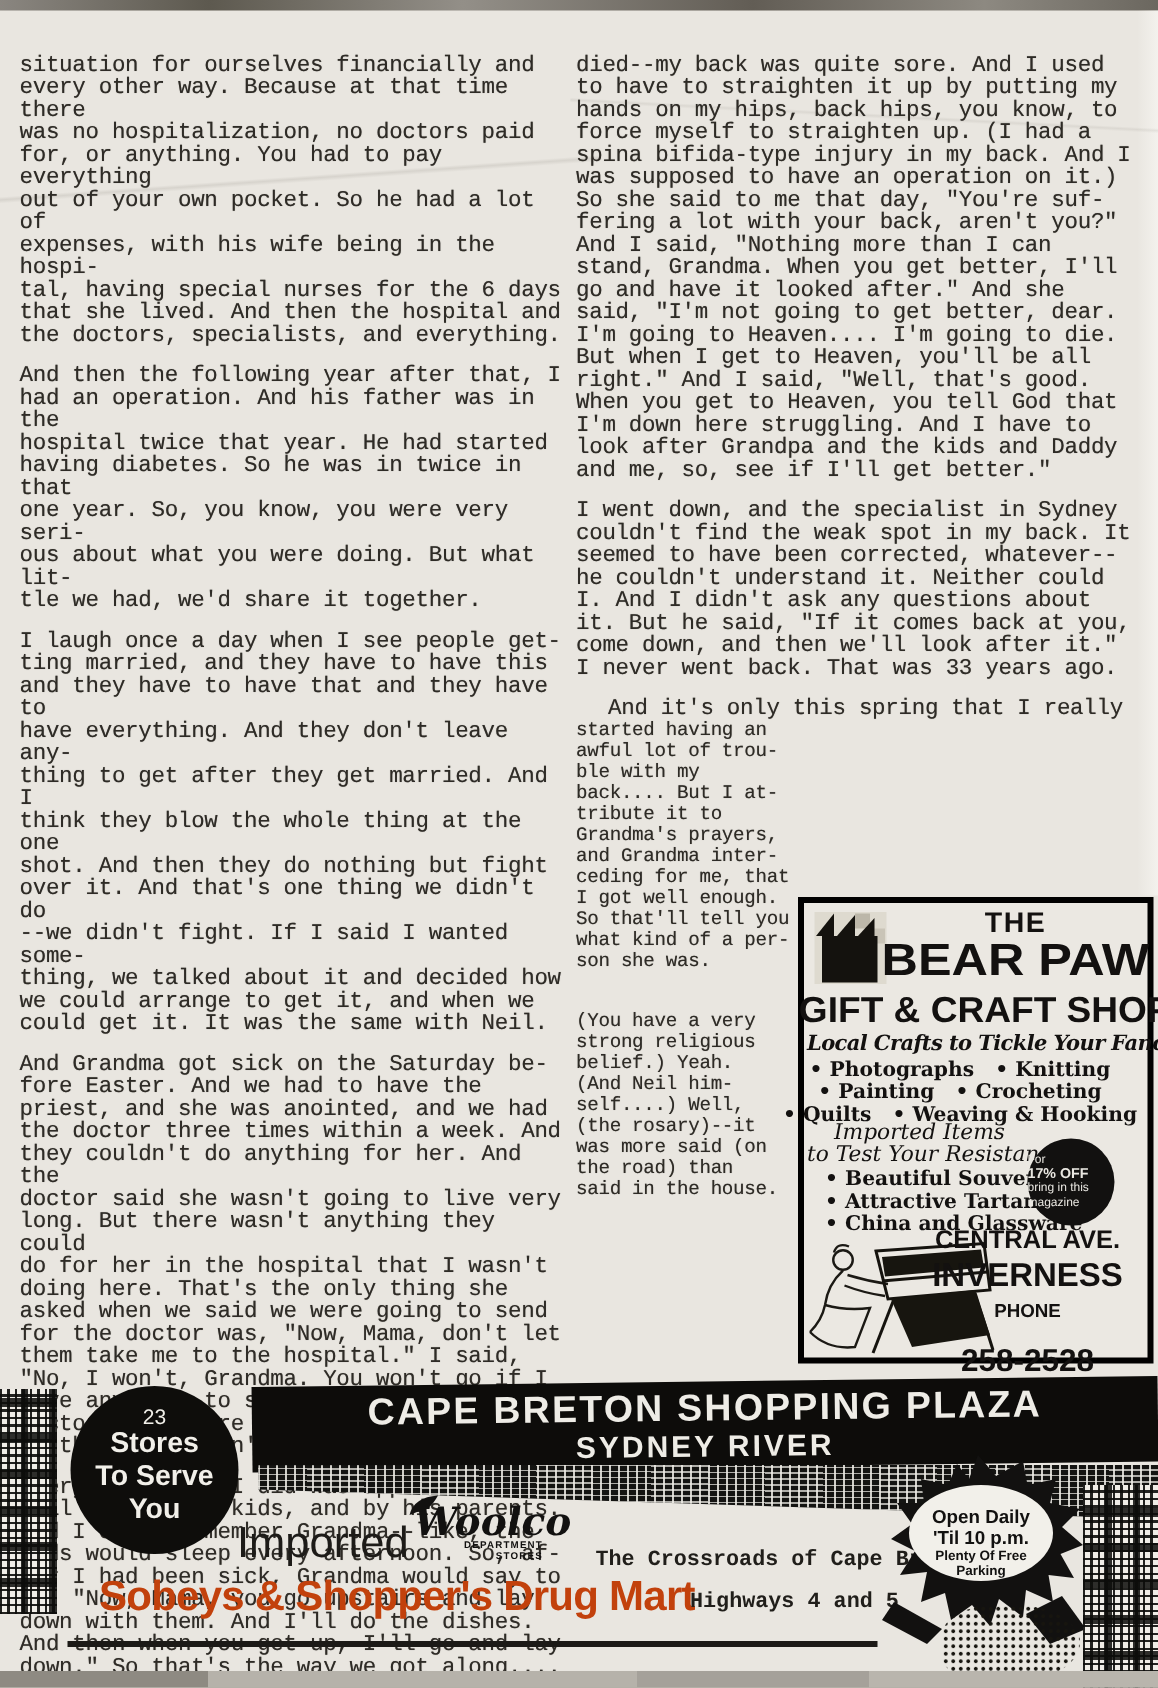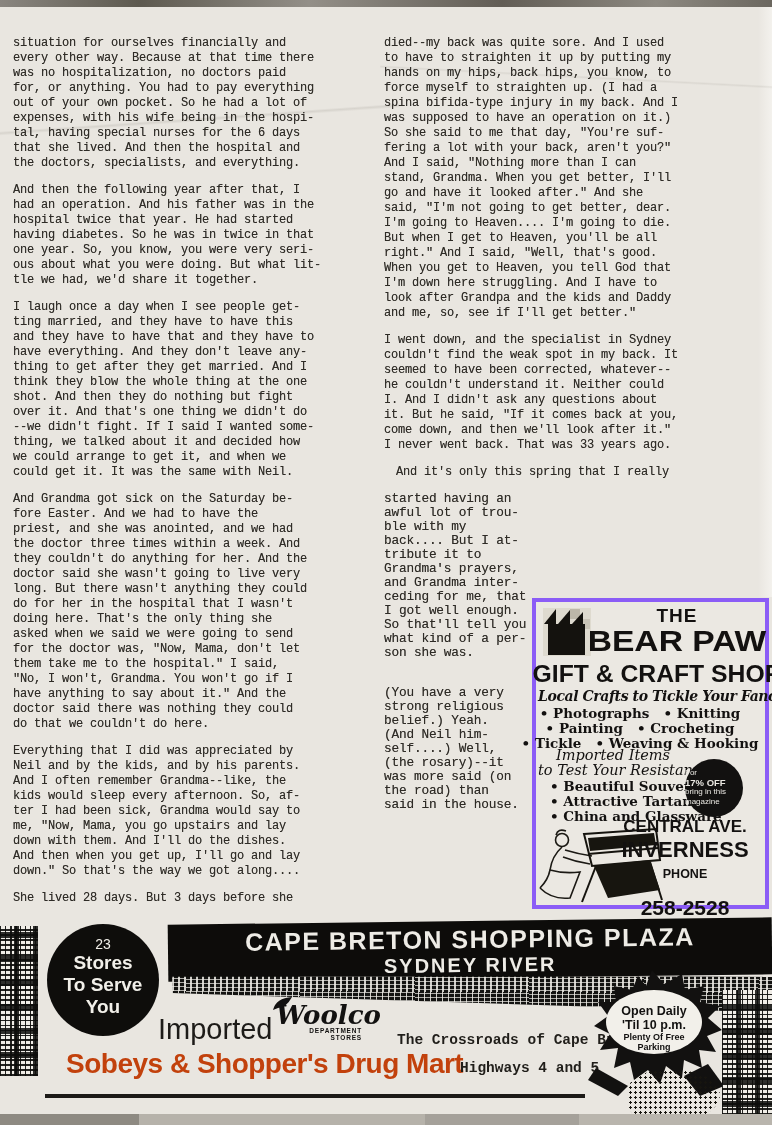--- a/index.html
+++ b/index.html
@@ -13,32 +13,32 @@
   .edge-light{position:absolute;right:0;top:7px;width:14px;height:590px;
     background:linear-gradient(90deg,rgba(255,255,255,0),rgba(252,251,248,.55));}
   .crease{position:absolute;pointer-events:none;}
   .crease.c1{left:-20px;top:100px;width:420px;height:40px;transform:rotate(-4deg);
     background:linear-gradient(180deg,transparent 45%,rgba(120,115,105,.16) 50%,transparent 56%);}
   .crease.c2{left:380px;top:62px;width:400px;height:30px;transform:rotate(3deg);
     background:linear-gradient(180deg,transparent 45%,rgba(120,115,105,.12) 50%,transparent 56%);}
 
   
   .col{position:absolute;color:#2e2b26;}
-  .col p{margin:0 0 12px 0;white-space:pre-line;font-size:12px;line-height:15px;
+  .col p{margin:0 0 12px 0;white-space:pre-line;font-size:15px;line-height:15px;
          letter-spacing:-.2px;text-shadow:0 0 .5px rgba(46,43,38,.55);}
   .col-left{left:13px;top:36px;width:364px;}
   .col-right{left:384px;top:36px;width:386px;}
-  .col-right p.lead{margin:12px;}
+  .col-right p.lead{margin:0;text-align:center;}
   .narrow{width:146px;}
   .narrow p{font-size:12.8px;line-height:14px;margin:0;}
   .narrow p.final{margin-top:26px;}
 
   
   .bp{position:absolute;left:532px;top:598px;width:237px;height:311px;box-sizing:border-box;
-      border:4px solid #8b5cf6;background:#ebe8e2;font-family:"Liberation Sans",sans-serif;color:#131110;}
+      border:4px solid #000000;background:#ebe8e2;font-family:"Liberation Sans",sans-serif;color:#131110;}
   .bp *{box-sizing:border-box;}
   .bp-logo{position:absolute;left:6px;top:5px;width:50px;height:50px;}
   .bp-head{position:absolute;left:52px;top:3px;width:178px;text-align:center;}
   .bp-the{font-size:19px;font-weight:bold;letter-spacing:1px;line-height:21px;}
   .bp-name{font-size:30px;font-weight:bold;line-height:30px;transform:scaleX(1.12);transform-origin:50% 50%;white-space:nowrap;}
   .bp-sub{position:absolute;left:0;right:0;top:58px;text-align:center;font-size:24px;font-weight:bold;
           transform:scaleX(1.03);white-space:nowrap;}
   .bp-serif{font-family:"DejaVu Serif",serif;}
   .bp-tagline{position:absolute;left:2px;top:86px;width:206px;text-align:center;
       font-style:italic;font-weight:bold;font-size:14px;letter-spacing:-.4px;white-space:nowrap;}
@@ -237,21 +237,21 @@
     <div class="bp-crafts bp-serif">
       <div class="row">
         <span class="bli">Photographs</span>
         <span class="bli">Knitting</span>
       </div>
       <div class="row">
         <span class="bli">Painting</span>
         <span class="bli">Crocheting</span>
       </div>
       <div class="row">
-        <span class="bli">Tickle</span>
+        <span class="bli">Quilts</span>
         <span class="bli">Weaving &amp; Hooking</span>
       </div>
     </div>
     <div class="bp-imp bp-serif">
       <div>Imported Items</div>
       <div>to Test Your Resistance</div>
     </div>
     <div class="bp-implist bp-serif">
       <div class="bli">Beautiful Souvenirs</div>
       <div class="bli">Attractive Tartans</div>

